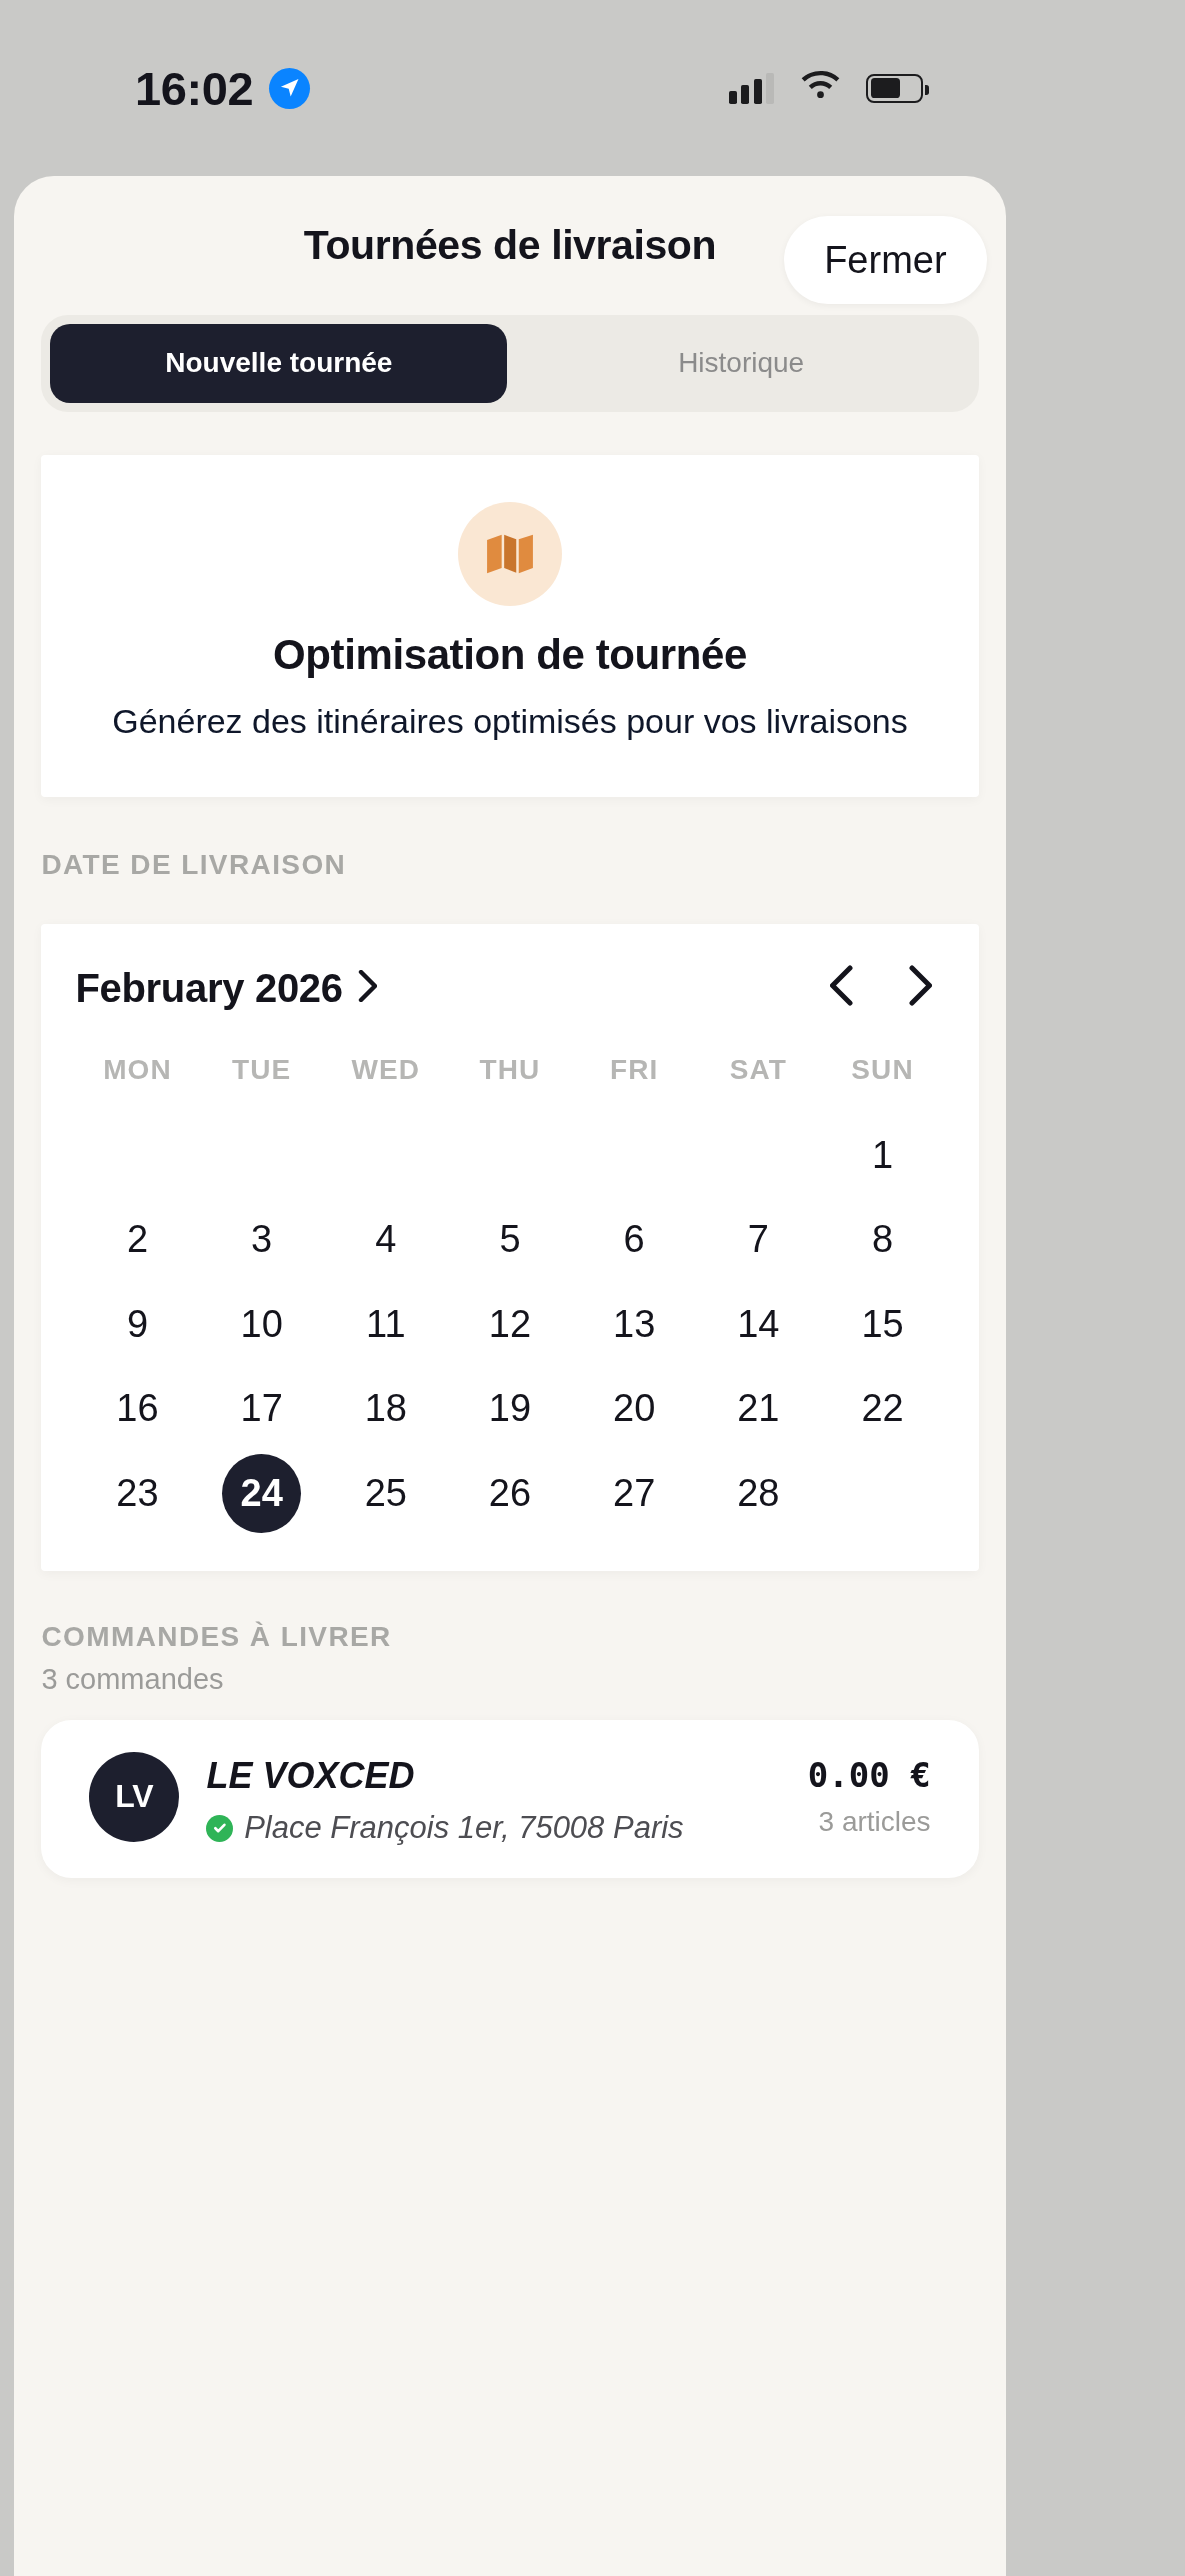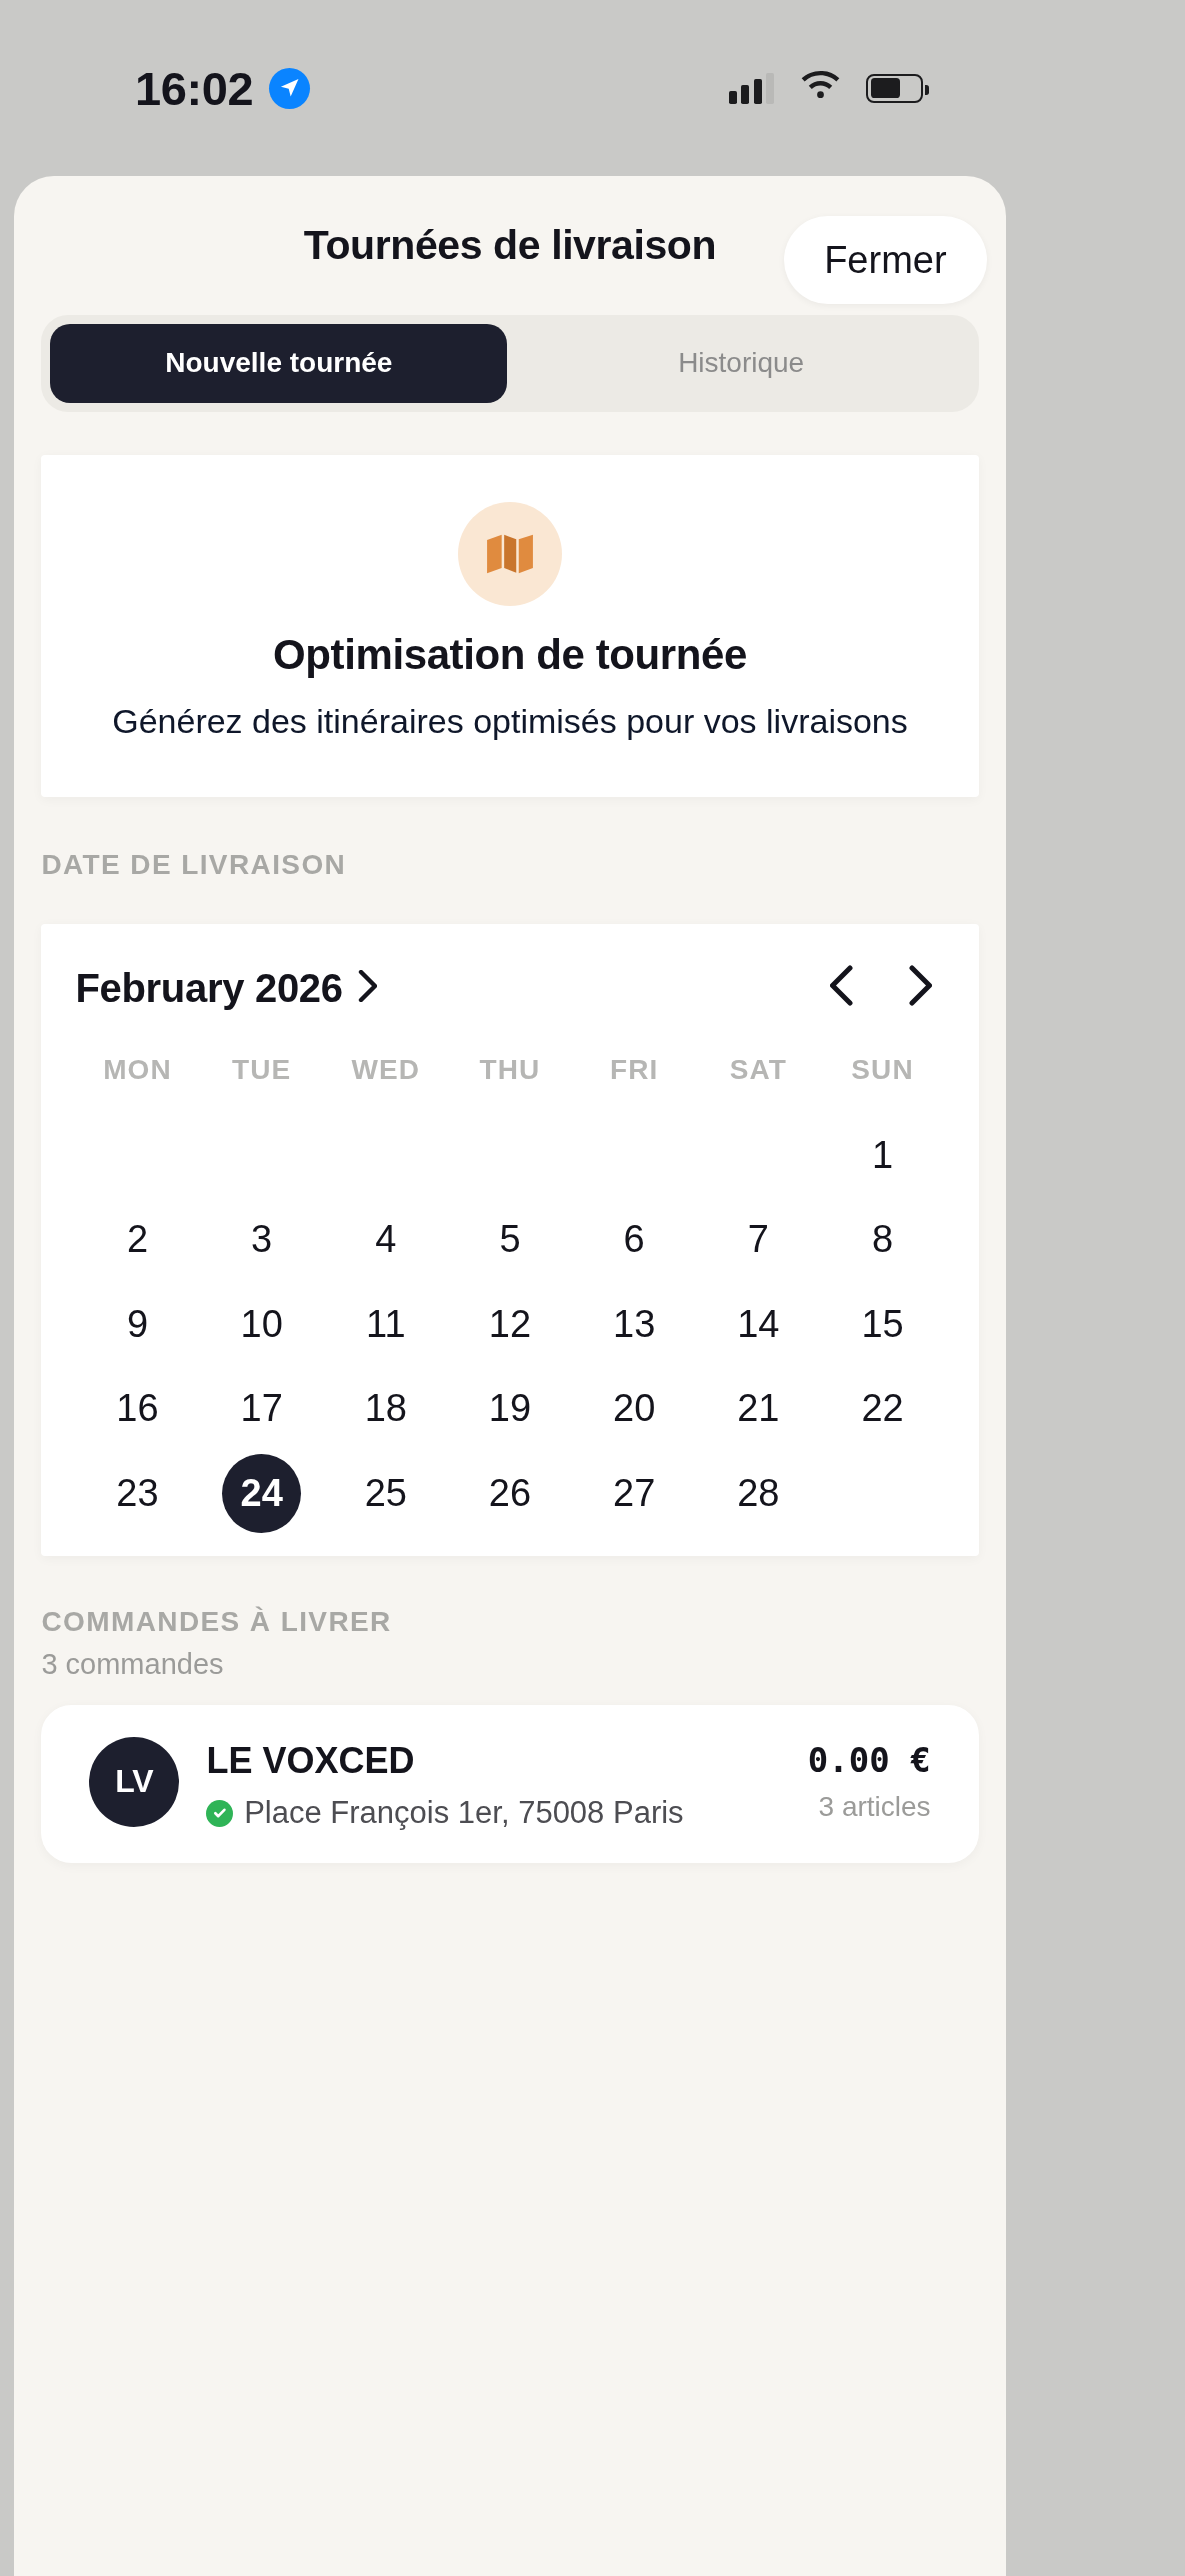--- a/index.html
+++ b/index.html
@@ -184,21 +184,21 @@
   .section-label {
     margin: 52px 27px 20px;
     font-size: 28px;
     letter-spacing: 1.4px;
     color: #a8a8a5;
     font-weight: 600;
   }
 
   
   .cal {
-    padding: 41px 34px 23px;
+    padding: 41px 34px 38px;
   }
   .cal-head {
     display: flex;
     align-items: center;
     justify-content: space-between;
     margin-bottom: 41px;
   }
   .cal-month {
     display: flex;
     align-items: center;
@@ -281,21 +281,21 @@
     border-radius: 50%;
     background: #1d1f2e;
     color: #ffffff;
     font-size: 32px;
     font-weight: 700;
     display: flex;
     align-items: center;
     justify-content: center;
     flex: 0 0 auto;
   }
-  .order-main { flex: 1; padding-top: 3.6px; }
+  .order-main { flex: 1; padding-top: 3.6px; font-style: italic; }
   .order-name {
     font-size: 36px;
     font-weight: 700;
     color: #14141c;
     margin-bottom: 12.6px;
   }
   .order-addr-row {
     display: flex;
     align-items: center;
     gap: 10.8px;

